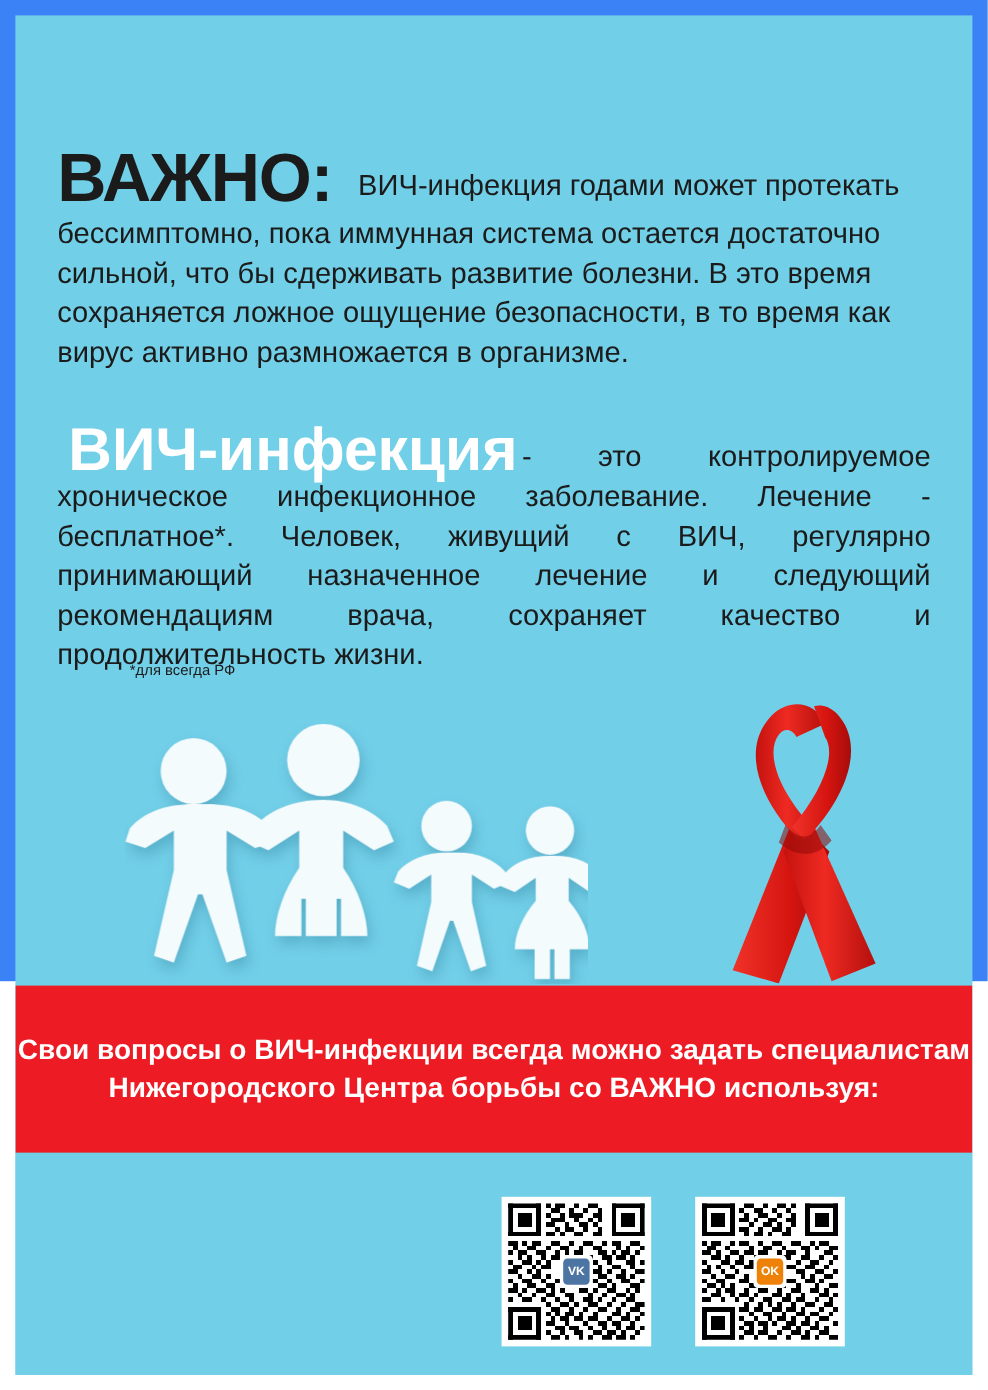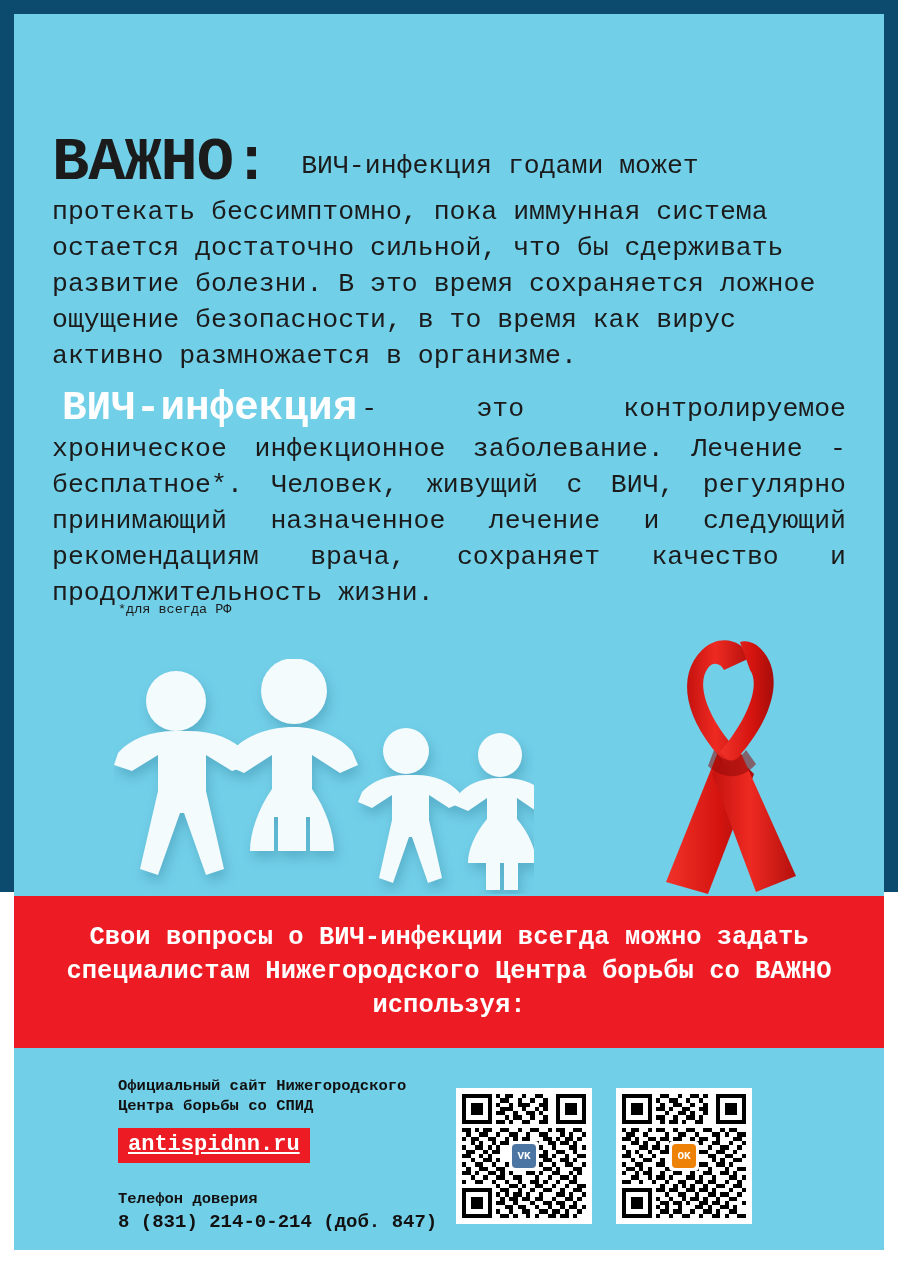--- a/index.html
+++ b/index.html
@@ -10,23 +10,22 @@
   body {
     width: 898px;
     height: 1264px;
     font-family: "Liberation Sans", sans-serif;
     overflow: hidden;
   }
   .poster {
     position: relative;
     width: 898px;
     height: 892px;
-    background: #0c4a6e;
+    background: #3b82f6;
     box-sizing: border-box;
-    font-family: Liberation Mono, monospace;
   }
   .sheet {
     position: absolute;
     left: 14px;
     top: 14px;
     width: 870px;
     height: 1236px;
     background: #72cfe8;
     overflow: hidden;
   }
@@ -68,21 +67,21 @@
   }
   .hiv-para {
     margin: 0;
     color: #1b1b1b;
     font-size: 26.5px;
     line-height: 36px;
     text-align: justify;
   }
   .hiv-title {
     font-weight: bold;
-    font-size: 41px;
+    font-size: 55px;
     line-height: 45px;
     color: #ffffff;
     padding-left: 10px;
     padding-right: 4px;
     vertical-align: -3px;
     white-space: nowrap;
   }
   .footnote {
     position: absolute;
     left: 104px;
@@ -184,21 +183,21 @@
   }
   .footer-right {
     position: absolute;
     left: 442px;
     top: 28px;
     width: 400px;
   }
   .qr-row {
     margin-top: 12px;
     display: flex;
-    gap: 24px;
+    gap: 40px;
   }
   .qr {
     width: 136px;
     height: 136px;
     background: #ffffff;
     padding: 6px;
     box-sizing: border-box;
     position: relative;
   }
   .qr canvas, .qr svg { display: block; }
@@ -291,26 +290,20 @@
           <path d="M100 126 C112 140 122 140 132 126 l10 14 c-14 16 -32 16 -48 2 Z" fill="#8f0a08" opacity="0.55"></path>
         </svg>
       </div>
     </div>
 
     <div class="band">
       <p class="band-text">Свои вопросы о ВИЧ-инфекции всегда можно задать специалистам Нижегородского Центра борьбы со ВАЖНО используя:</p>
     </div>
 
     <div class="footer">
-      <div class="footer-left">
-        <p class="f-head">Официальный сайт Нижегородского Центра борьбы со СПИД</p>
-        <a class="site-box" href="#">antispidnn.ru</a>
-        <p class="phone-head">Телефон доверия</p>
-        <p class="phone-num">8 (831) 214-0-214 (доб. 847)</p>
-      </div>
 
       <div class="footer-right">
         <div class="qr-row">
           <div class="qr">
             <svg width="124" height="124" viewBox="0 0 29 29" shape-rendering="crispEdges">
               <rect width="29" height="29" fill="#ffffff"></rect>
               <g fill="#000000">
                 <rect x="0" y="0" width="7" height="1"></rect>
                   <rect x="0" y="0" width="1" height="7"></rect>
                 <rect x="6" y="0" width="1" height="7"></rect>

